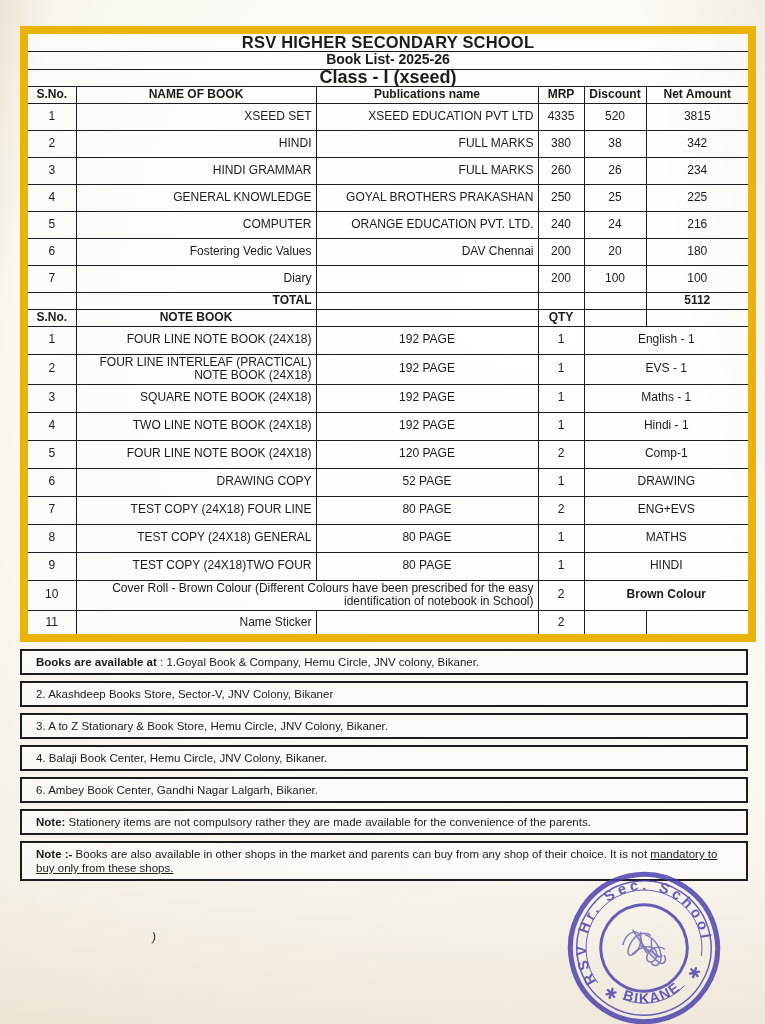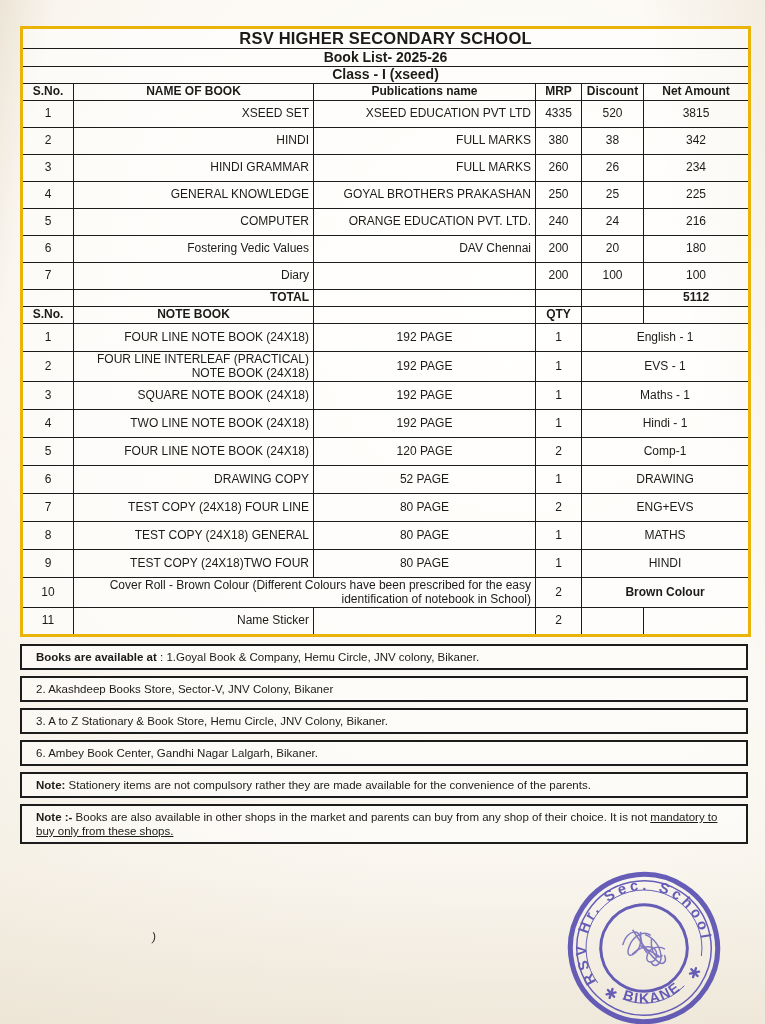--- a/index.html
+++ b/index.html
@@ -11,28 +11,28 @@
     overflow:hidden;
     background:
       linear-gradient(100deg, rgba(226,214,194,.55) 0%, rgba(246,241,232,.25) 6%, rgba(255,255,255,0) 18%),
       linear-gradient(260deg, rgba(231,221,203,.45) 0%, rgba(255,255,255,0) 14%),
       linear-gradient(0deg,  rgba(228,218,199,.40) 0%, rgba(255,255,255,0) 16%),
       radial-gradient(120% 90% at 68% 30%, #fffefb 0%, #fbf8f2 55%, #f2ecdf 100%);
   }
   .sheet { position:absolute; left:20px; top:26px; width:728px; }
 
   table.main { border-collapse:collapse; width:728px; table-layout:fixed;
-               border:3px solid #eab308; background:rgba(255,255,255,.55); }
+               border:8px solid #eab308; background:rgba(255,255,255,.55); }
   table.main td { border:1.6px solid #1c1c1c; font-size:12px; padding:1px 4px;
                   overflow:hidden; vertical-align:middle; line-height:13.5px; }
   td.c { text-align:center; }
   td.l { text-align:right; }
   tr.r-title td { font-size:16.5px; font-weight:bold; text-align:center; height:21px; letter-spacing:.2px; }
   tr.r-sub td   { font-size:14px; font-weight:bold; text-align:center; height:18px; }
-  tr.r-sub2 td  { font-size:14px; font-weight:bold; text-align:center; height:17px; }
+  tr.r-sub2 td  { font-size:18px; font-weight:bold; text-align:center; height:17px; }
   tr.r-head td  { font-weight:bold; text-align:center; height:17px; }
   tr.r-book     { height:27px; }
   tr.r-total td { height:17px; font-weight:bold; }
   tr.r-nbhead td{ font-weight:bold; text-align:center; height:17px; }
   tr.r-nb       { height:28px; }
   td.subj-bold  { font-weight:bold; font-size:14px; }
   td.nb-merged  { font-size:11.5px; line-height:13px; }
 
   .notes { margin-top:7px; }
   .note-box { width:728px; border:2px solid #1c1c1c; padding:4px 14px; font-size:11.5px;
@@ -279,20 +279,21 @@
   </table>
 
   <div class="notes">
 
       <div class="note-box"><span class="nb-bold">Books are available at</span><span> : 1.Goyal Book &amp; Company, Hemu Circle, JNV colony, Bikaner.</span></div>
 
       <div class="note-box"><span>2. Akashdeep Books Store, Sector-V, JNV Colony, Bikaner</span></div>
 
       <div class="note-box"><span>3. A to Z Stationary &amp; Book Store, Hemu Circle, JNV Colony, Bikaner.</span></div>
 
+      <div class="note-box"><span>4. Balaji Book Center, Hemu Circle, JNV Colony, Bikaner.</span></div>
 
 
       <div class="note-box"><span>6. Ambey Book Center, Gandhi Nagar Lalgarh, Bikaner.</span></div>
 
       <div class="note-box"><span class="nb-bold">Note:</span><span> Stationery items are not compulsory rather they are made available for the convenience of the parents.</span></div>
 
       <div class="note-box"><span class="nb-bold">Note :-</span><span> Books are also available in other shops in the market and parents can buy from any shop of their choice. It is not </span><span class="nb-underline">mandatory to buy only from these shops.</span></div>
     </div>
 </div>
 

